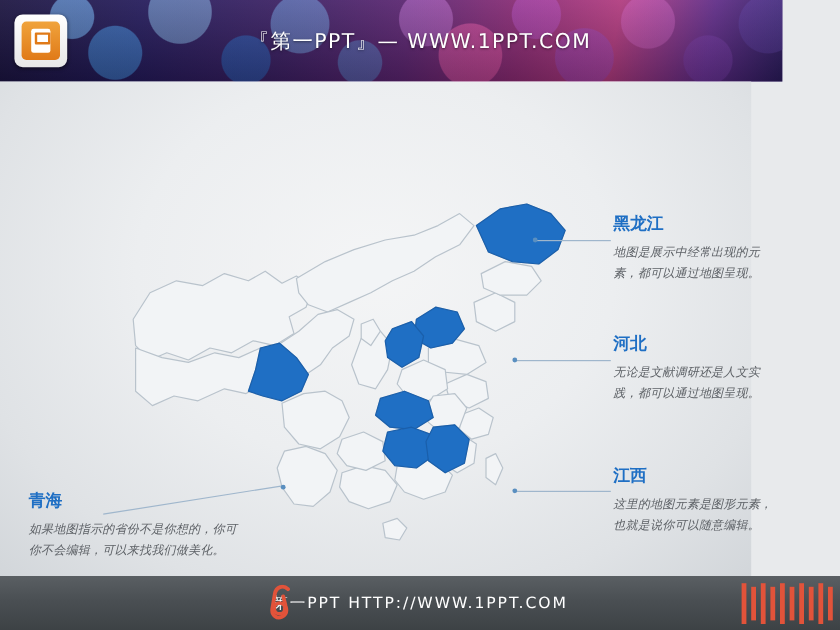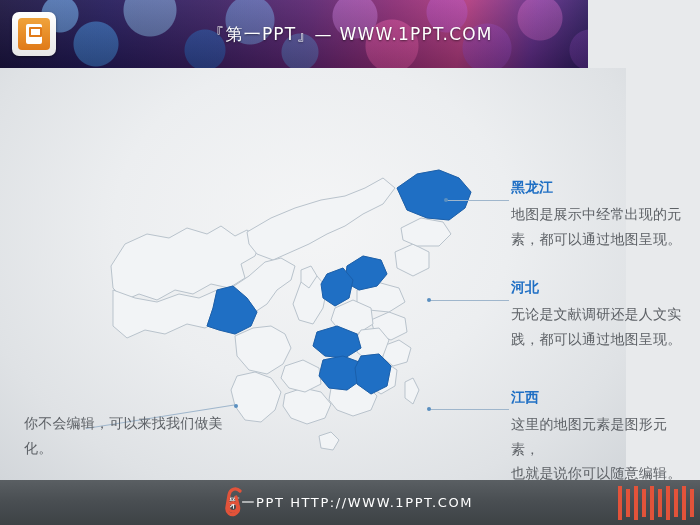--- a/index.html
+++ b/index.html
@@ -6,21 +6,21 @@
   body{
     width:700px;height:525px;overflow:hidden;
     font-family:"DejaVu Sans","Liberation Sans",sans-serif;
     background:#e8eaec;
     position:relative;
   }
   #stage{position:relative;width:700px;height:525px;}
 
   
   .topbar{
-    position:absolute;left:0;top:0;width:588px;height:68px;
+    position:absolute;left:0;top:0;width:652px;height:68px;
     background:
       radial-gradient(circle at 60px 14px, rgba(120,190,255,.55) 0 18px, rgba(120,190,255,0) 19px),
       radial-gradient(circle at 96px 44px, rgba(70,150,230,.55) 0 22px, rgba(70,150,230,0) 23px),
       radial-gradient(circle at 150px 10px, rgba(150,210,255,.45) 0 26px, rgba(150,210,255,0) 27px),
       radial-gradient(circle at 205px 50px, rgba(40,110,200,.5) 0 20px, rgba(40,110,200,0) 21px),
       radial-gradient(circle at 250px 20px, rgba(120,180,245,.45) 0 24px, rgba(120,180,245,0) 25px),
       radial-gradient(circle at 300px 52px, rgba(90,160,230,.4) 0 18px, rgba(90,160,230,0) 19px),
       radial-gradient(circle at 355px 16px, rgba(200,120,220,.45) 0 22px, rgba(200,120,220,0) 23px),
       radial-gradient(circle at 392px 46px, rgba(235,90,170,.5) 0 26px, rgba(235,90,170,0) 27px),
       radial-gradient(circle at 447px 12px, rgba(180,80,200,.45) 0 20px, rgba(180,80,200,0) 21px),
@@ -89,21 +89,21 @@
   
   .map-wrap{position:absolute;left:95px;top:80px;width:420px;height:360px;}
   .map-wrap svg{display:block;}
 
   
   .callout{position:absolute;width:178px;}
   .callout .c-title{
     font-size:14px;font-weight:bold;color:#1f6fc4;margin:0 0 7px 0;line-height:1.1;
   }
   .callout .c-text{
-    font-size:14px;color:#5d6166;line-height:1.75;letter-spacing:.2px;
+    font-size:10px;color:#5d6166;line-height:1.75;letter-spacing:.2px;font-style:italic;
   }
   .c-rule{position:absolute;height:1px;background:#9fb6cc;}
   .c-dot{position:absolute;width:4px;height:4px;border-radius:50%;background:#5a8fc0;}
 
   #callout-heilongjiang{left:511px;top:112px;}
   #callout-hebei{left:511px;top:212px;}
   #callout-jiangxi{left:511px;top:322px;}
   #callout-qinghai{left:24px;top:343px;width:220px;}
 </style>
 </head>
@@ -225,21 +225,23 @@
 
     <div class="callout" id="callout-jiangxi">
       <div class="c-title">江西</div>
       <div class="c-text">
         <div>这里的地图元素是图形元素，</div>
         <div>也就是说你可以随意编辑。</div>
       </div>
     </div>
 
     <div class="callout" id="callout-qinghai">
-      <div class="c-text">
+      <div class="c-title">青海</div>
+      <div class="c-text">
+        <div>如果地图指示的省份不是你想的，你可</div>
         <div>你不会编辑，可以来找我们做美化。</div>
       </div>
     </div>
 
   </div>
 
   <div class="bottombar">
     <svg class="clip-icon" viewBox="0 0 26 30">
       <path d="M18 4 C14 0 8 2 7 8 L5 20 C4 26 9 29 13 27 C17 25 17 21 16 18 L14 10" fill="none" stroke="#e2533a" stroke-width="3.2" stroke-linecap="round"></path>
       <circle cx="11" cy="20" r="4.5" fill="none" stroke="#e2533a" stroke-width="3"></circle>

